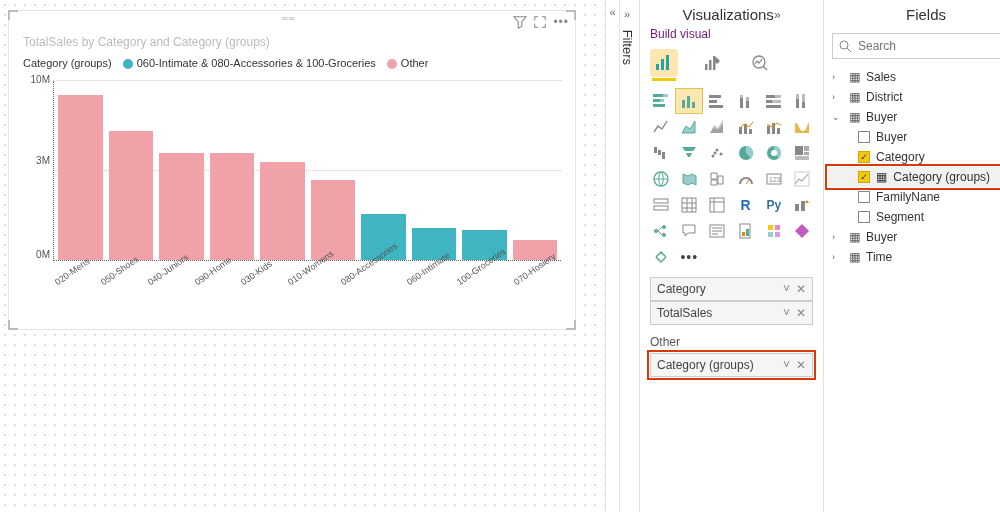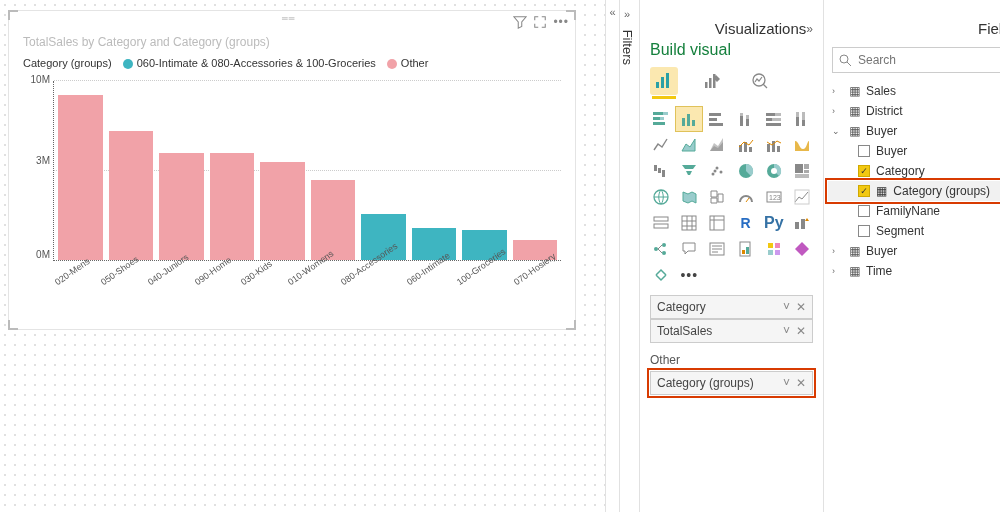--- a/index.html
+++ b/index.html
@@ -23,23 +23,23 @@
 .xlabels span{flex:1;font-size:9px;color:#555;transform:rotate(-35deg);transform-origin:left top;white-space:nowrap;position:relative;top:8px}
 .corner{position:absolute;width:10px;height:10px;border:2px solid #bbb}
 .c-tl{top:-1px;left:-1px;border-right:none;border-bottom:none}
 .c-tr{top:-1px;right:-1px;border-left:none;border-bottom:none}
 .c-bl{bottom:-1px;left:-1px;border-right:none;border-top:none}
 .c-br{bottom:-1px;right:-1px;border-left:none;border-top:none}
 .collapse-left{flex:0 0 14px;border-left:1px solid #e1e1e1;display:flex;align-items:flex-start;justify-content:center;padding-top:6px;color:#666;font-size:11px}
 .filters-rail{flex:0 0 20px;border-left:1px solid #e1e1e1;writing-mode:vertical-lr;padding-top:8px;font-size:13px;color:#333}
 .filters-rail .chev{writing-mode:horizontal-tb;font-size:11px;padding-bottom:6px;color:#666}
 .viz-pane{flex:0 0 184px;border-left:1px solid #e1e1e1;display:flex;flex-direction:column;overflow:hidden}
-.pane-hd{display:flex;justify-content:flex-end;align-items:center;padding:20px 10px 4px;font-size:15px}
+.pane-hd{display:flex;justify-content:center;align-items:center;padding:6px 10px 4px;font-size:15px}
 .pane-hd .chev{font-size:12px;color:#666}
-.sub{padding:0 10px 6px;font-size:16px;color:#15803d}
+.sub{padding:0 10px 6px;font-size:12px;color:#701a75}
 .build-tabs{display:flex;gap:20px;padding:2px 10px 8px;align-items:center}
 .bt{width:28px;height:28px;display:flex;align-items:center;justify-content:center;border-radius:3px;position:relative}
 .bt.sel{background:#fbe8b0}
 .bt.sel::after{content:"";position:absolute;bottom:-4px;left:2px;right:2px;height:3px;background:#f2c811}
 .viz-grid{display:grid;grid-template-columns:repeat(6,1fr);gap:2px;padding:4px 8px}
 .vg{height:24px;display:flex;align-items:center;justify-content:center;color:#444;font-size:14px;cursor:pointer}
 .vg.sel{background:#fbe8b0;outline:1px solid #e0c25a}
 .wells{padding:4px 10px;overflow:auto}
 .well-lbl{font-size:12px;color:#555;margin-top:10px;margin-bottom:4px}
 .well{border:1px solid #ccc;background:#f5f5f5;height:24px;display:flex;align-items:center;padding:0 6px;font-size:12px;color:#444;position:relative}
@@ -331,21 +331,21 @@
             <path d="M2 7h14M2 12h14M7 2v14M12 2v14" stroke="#888"></path>
           </svg>
         </div>
       <div class="vg">
           <svg width="18" height="18">
             <rect x="2" y="2" width="14" height="14" fill="none" stroke="#888"></rect>
             <path d="M2 6h14M6 2v14" stroke="#888"></path>
           </svg>
         </div>
       <div class="vg" style="color:#276dc3;font-weight:700">R</div>
-      <div class="vg" style="color:#3572A5;font-weight:700;font-size:16px">Py</div>
+      <div class="vg" style="color:#3572A5;font-weight:700;font-size:12px">Py</div>
       <div class="vg">
           <svg width="18" height="18">
             <rect x="2" y="8" width="4" height="7" fill="#888"></rect>
             <rect x="8" y="5" width="4" height="10" fill="#888"></rect>
             <path d="M14 4l2 3h-4z" fill="#d80"></path>
           </svg>
         </div>
       <div class="vg">
           <svg width="18" height="18">
             <circle cx="4" cy="9" r="2" fill="#5a9"></circle>

